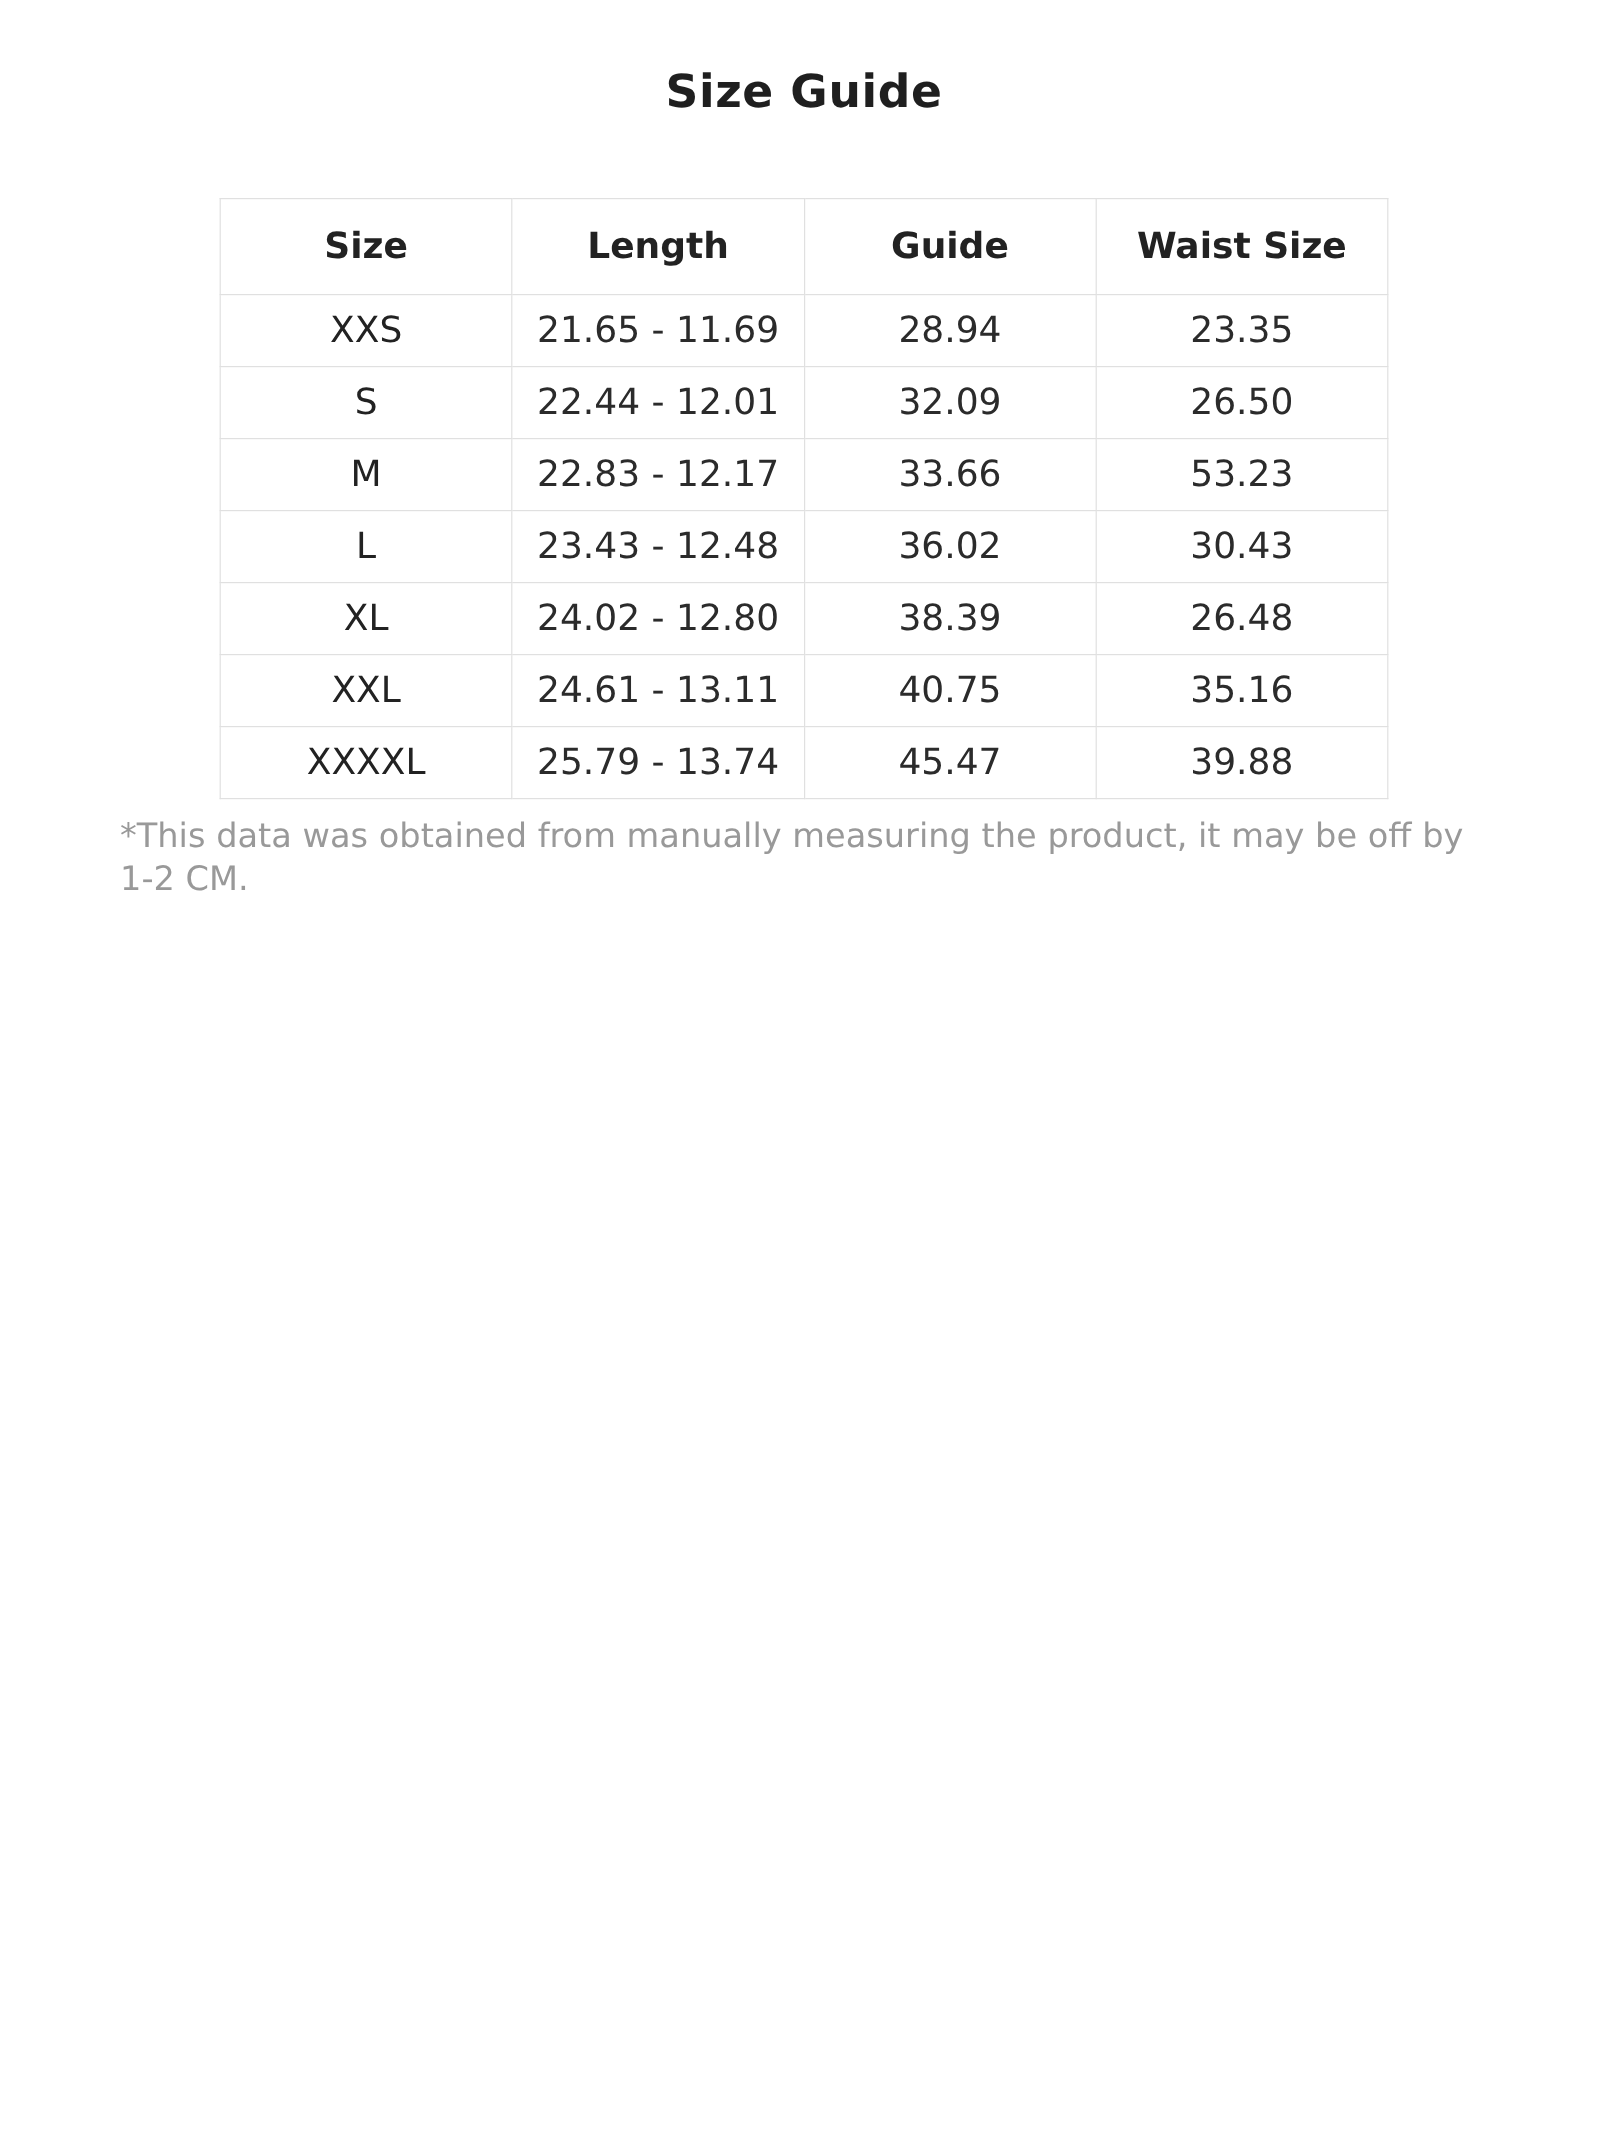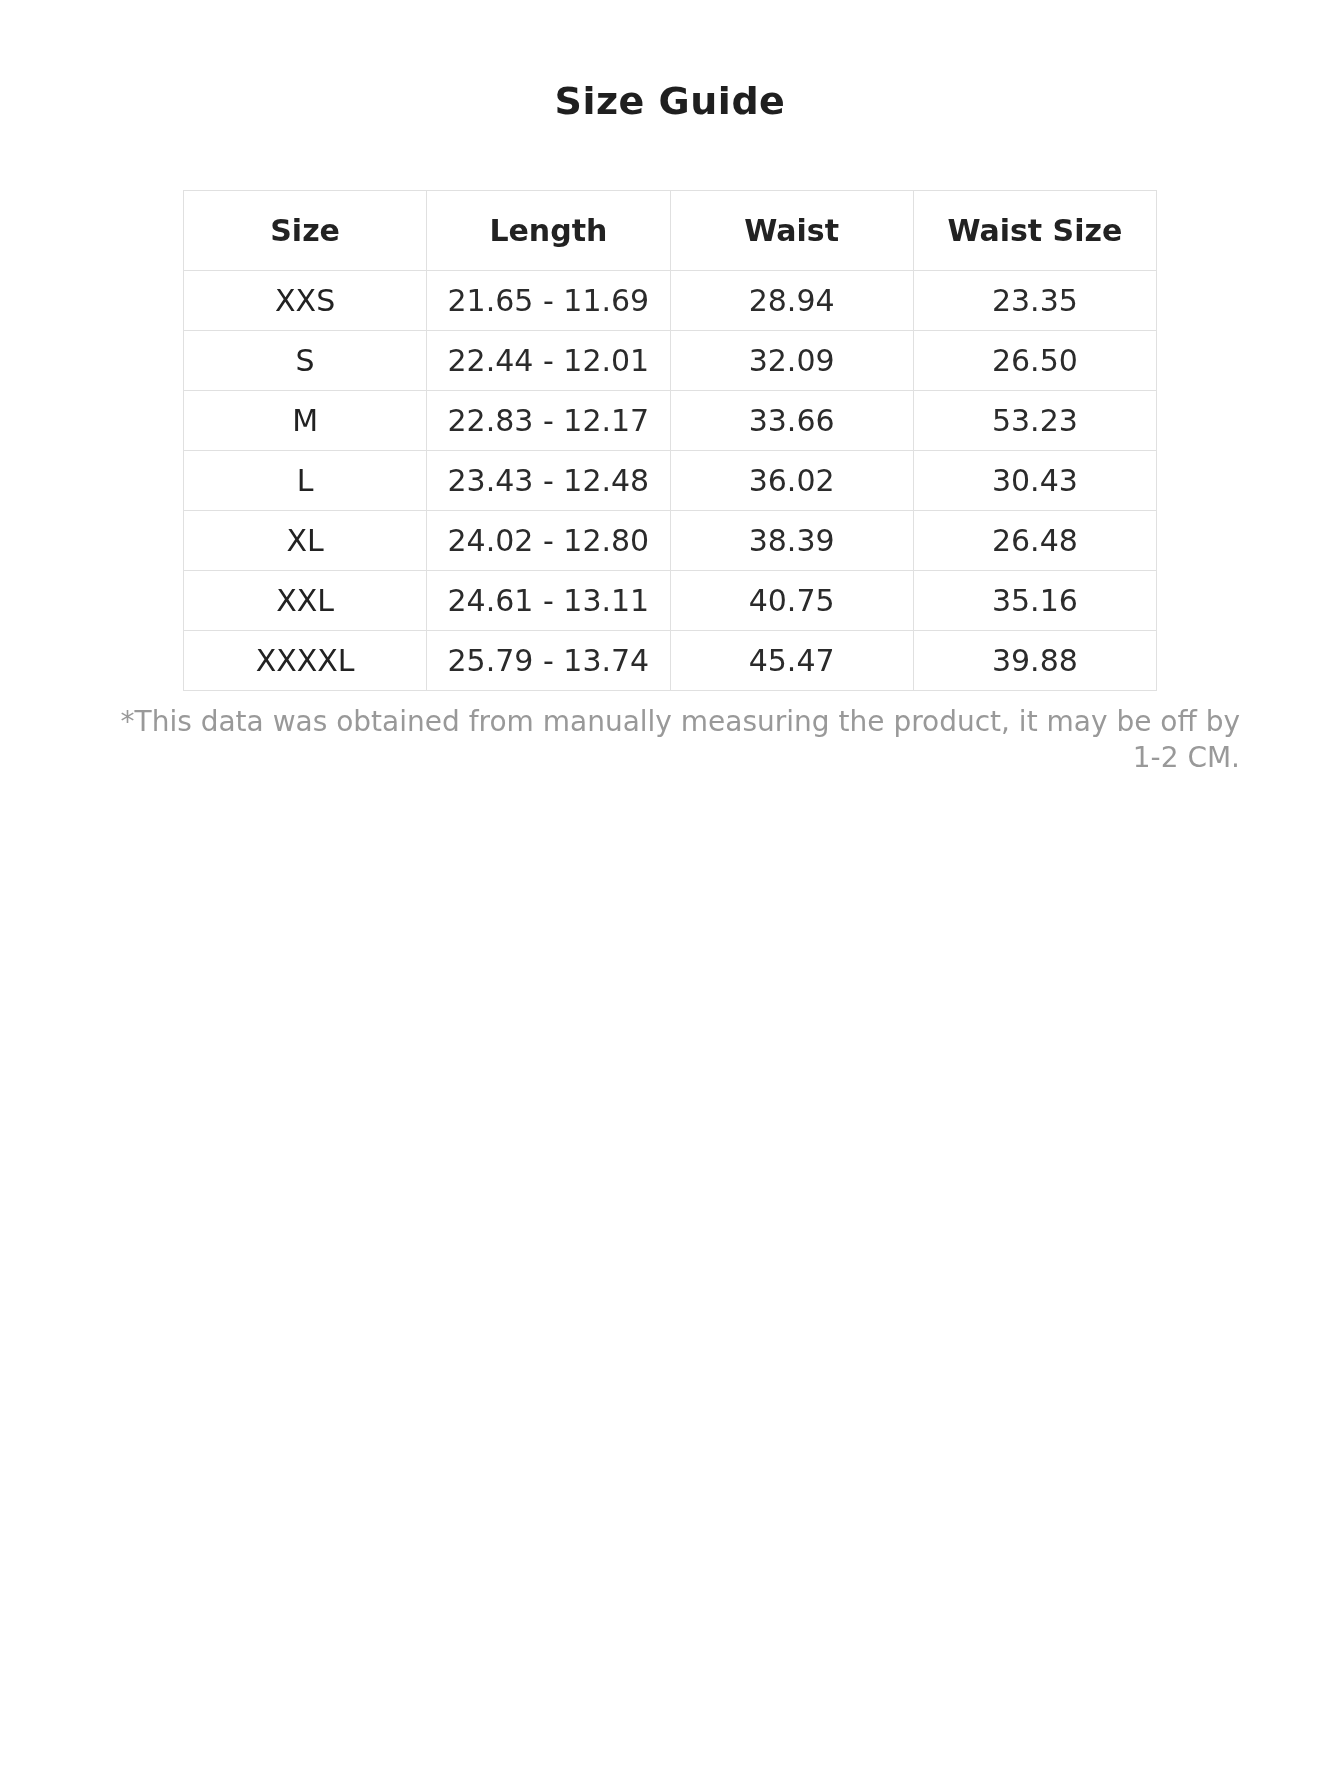--- a/index.html
+++ b/index.html
@@ -10,21 +10,21 @@
   body {
     width: 1340px;
     height: 1785px;
     font-family: "DejaVu Sans", "Liberation Sans", sans-serif;
     color: #262626;
     overflow: hidden;
   }
   .container {
     width: 1140px;
     margin: 0 auto;
-    padding-top: 79px;
+    padding-top: 54px;
   }
   .page-title {
     margin: 0;
     font-size: 38px;
     font-weight: 700;
     line-height: 1.18;
     text-align: center;
     color: #1f1f1f;
     letter-spacing: 0.5px;
   }
@@ -56,37 +56,37 @@
     color: #2b2b2b;
   }
   .size-table td.size-label {
     font-weight: 400;
     color: #222222;
   }
   .footnote {
     margin-top: 13px;
     font-size: 28px;
     line-height: 1.3;
-    text-align: right;
+    text-align: left;
     color: #999999;
   }
 </style>
 </head>
 <body>
 
 <div class="container">
 
   <h1 class="page-title">Size Guide</h1>
 
   <table class="size-table">
     <thead>
       <tr>
         <th>Size</th>
         <th>Length</th>
-        <th>Waist</th>
+        <th>Guide</th>
         <th>Waist Size</th>
       </tr>
     </thead>
     <tbody>
       <tr>
         <td class="size-label">XXS</td>
         <td>21.65 - 11.69</td>
         <td>28.94</td>
         <td>23.35</td>
       </tr>

